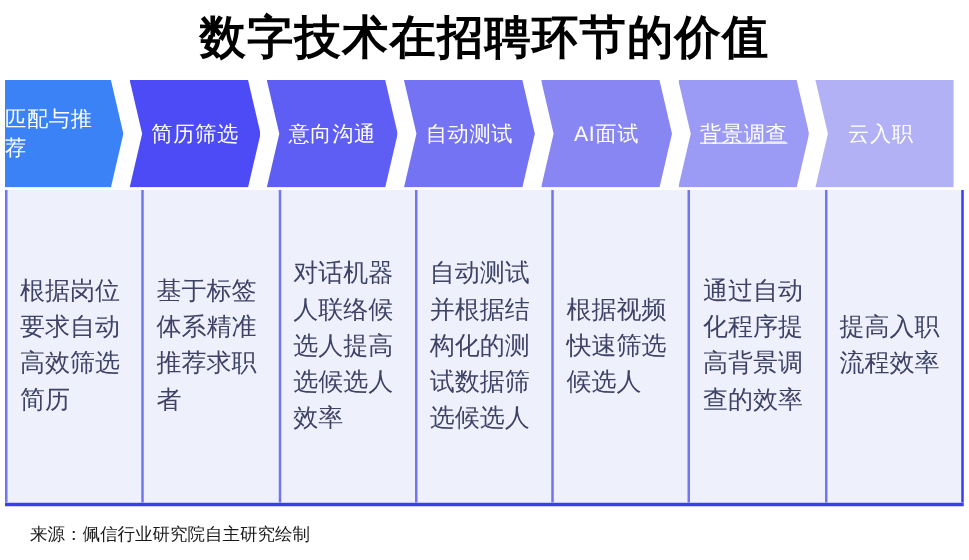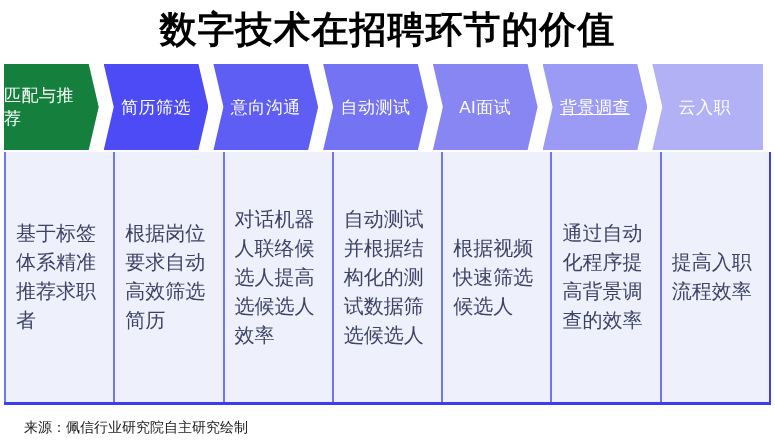--- a/index.html
+++ b/index.html
@@ -89,21 +89,21 @@
   }
 </style>
 </head>
 <body style="--header-text: #ffffff; --body-text: #3e4366; --body-fill: #eef0fb; --divider: #7276ee; --frame: #3a3df0; background: rgb(255, 255, 255);">
 
 <div class="page-title" style="color: rgb(0, 0, 0);">数字技术在招聘环节的价值</div>
 
 <div class="flow">
 
   <div class="headers">
-    <div class="header-block" style="background: #15803d;">
+    <div class="header-block" style="background: #3b82f6;">
       <span>匹配与推荐</span>
     </div>
     <div class="header-block notched" style="background: rgb(76, 75, 245); justify-content: center;">
       <span>简历筛选</span>
     </div>
     <div class="header-block notched" style="background: rgb(94, 93, 244);">
       <span>意向沟通</span>
     </div>
     <div class="header-block notched" style="background: rgb(116, 115, 244);">
       <span>自动测试</span>
@@ -113,28 +113,28 @@
     </div>
     <div class="header-block notched" style="background: rgb(155, 154, 245); text-decoration: underline;">
       <span>背景调查</span>
     </div>
     <div class="header-block notched last" style="background: rgb(178, 177, 246);">
       <span>云入职</span>
     </div>
   </div>
 
   <div class="body-row">
+    <div class="body-cell">根据岗位
+要求自动
+高效筛选
+简历</div>
     <div class="body-cell">基于标签
 体系精准
 推荐求职
 者</div>
-    <div class="body-cell">根据岗位
-要求自动
-高效筛选
-简历</div>
     <div class="body-cell">对话机器
 人联络候
 选人提高
 选候选人
 效率</div>
     <div class="body-cell">自动测试
 并根据结
 构化的测
 试数据筛
 选候选人</div>

